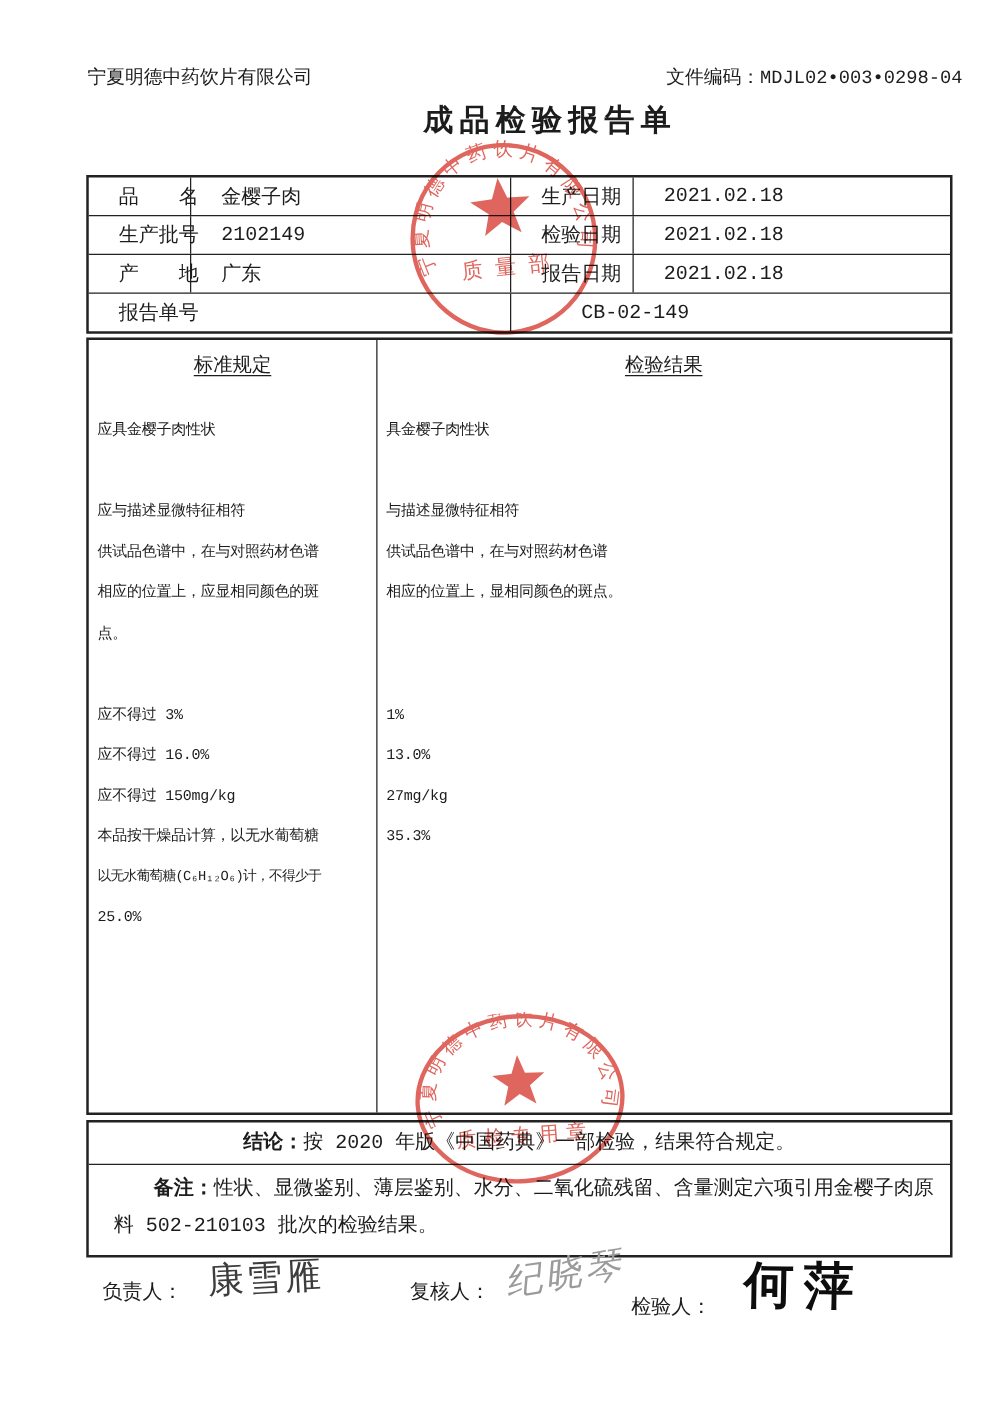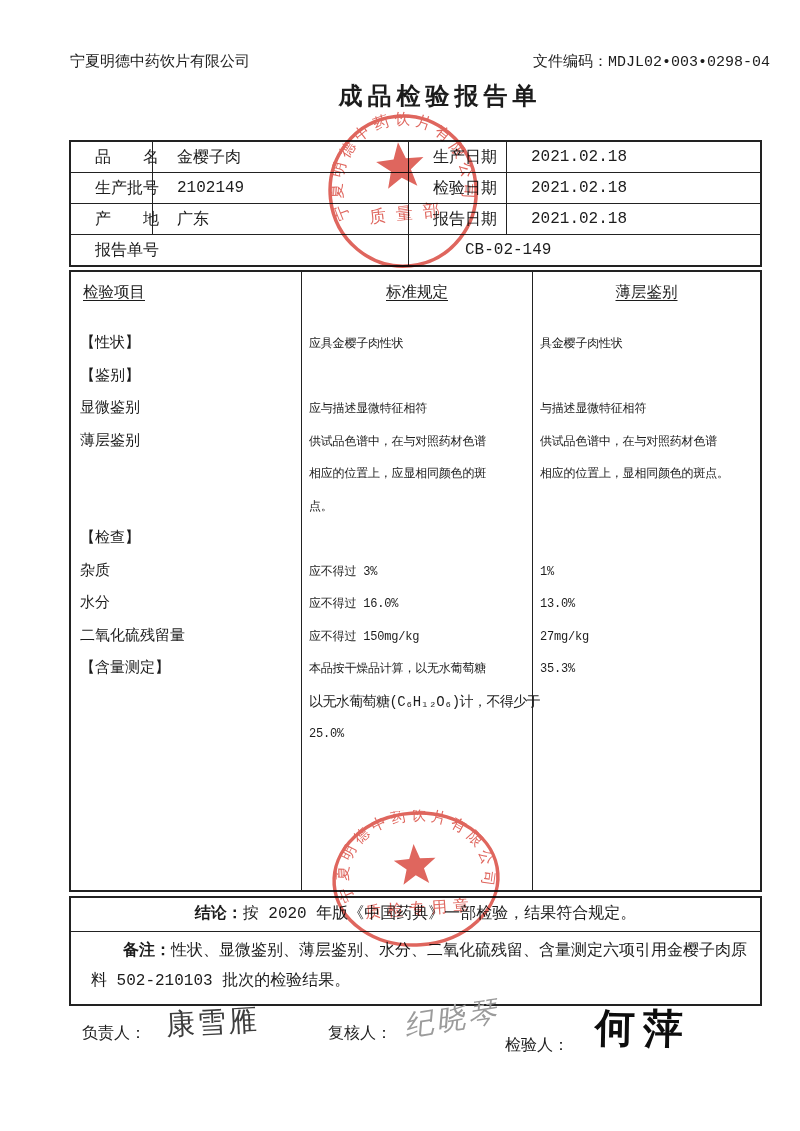--- a/index.html
+++ b/index.html
@@ -34,21 +34,21 @@
   .icol-standard { width:231px; }
   .icol-result { flex:1; border-right:none; }
   .icol-header { height:40px; box-sizing:border-box; padding-top:10px; font-size:15.5px; }
   .icol-items .icol-header { padding-left:12px; }
   .icol-standard .icol-header, .icol-result .icol-header { text-align:center; }
   .uhead { text-decoration:underline; text-underline-offset:3px; }
   .icol-body { padding-top:16px; }
   .iline { height:32.5px; line-height:32.5px; font-size:12px; letter-spacing:-0.2px;
            padding-left:7px; white-space:nowrap; }
   .icol-items .iline { font-size:15px; padding-left:9px; letter-spacing:0; }
-  .iline.tight { letter-spacing:-0.6px; font-size:14px; }
+  .iline.tight { letter-spacing:-0.6px; font-size:11px; }
 
   
   .concl-table { position:absolute; left:29px; top:896px; width:693px;
                  border:2px solid #222; box-sizing:border-box; }
   .row-conclusion { height:33px; line-height:33px; text-align:center; font-size:16px; }
   .row-remark { border-top:1px solid #222; padding:4px 10px 8px 20px;
                 font-size:16px; line-height:30px; }
   .row-remark p { margin:0; }
   .remark-p1 { text-indent:2em; }
   .bold { font-weight:bold; }
@@ -101,56 +101,40 @@
       <div class="cell c-label2">报告日期</div>
       <div class="cell c-value2">2021.02.18</div>
     </div>
     <div class="info-row">
       <div class="cell c-labelw">报告单号</div>
       <div class="cell c-valuew">CB-02-149</div>
     </div>
   </div>
 
   <div class="insp-table">
-    <div class="icol icol-items">
-      <div class="icol-header"><span class="uhead">检验项目</span></div>
-      <div class="icol-body">
-        <div class="iline">【性状】</div>
-        <div class="iline">【鉴别】</div>
-        <div class="iline">显微鉴别</div>
-        <div class="iline">薄层鉴别</div>
-        <div class="iline"></div>
-        <div class="iline"></div>
-        <div class="iline">【检查】</div>
-        <div class="iline">杂质</div>
-        <div class="iline">水分</div>
-        <div class="iline">二氧化硫残留量</div>
-        <div class="iline">【含量测定】</div>
-      </div>
-    </div>
     <div class="icol icol-standard">
       <div class="icol-header"><span class="uhead">标准规定</span></div>
       <div class="icol-body">
         <div class="iline">应具金樱子肉性状</div>
         <div class="iline"></div>
         <div class="iline">应与描述显微特征相符</div>
         <div class="iline">供试品色谱中，在与对照药材色谱</div>
         <div class="iline">相应的位置上，应显相同颜色的斑</div>
         <div class="iline">点。</div>
         <div class="iline"></div>
         <div class="iline">应不得过 3%</div>
         <div class="iline">应不得过 16.0%</div>
         <div class="iline">应不得过 150mg/kg</div>
         <div class="iline">本品按干燥品计算，以无水葡萄糖</div>
         <div class="iline tight">以无水葡萄糖(C₆H₁₂O₆)计，不得少于</div>
         <div class="iline">25.0%</div>
       </div>
     </div>
     <div class="icol icol-result">
-      <div class="icol-header"><span class="uhead">薄层鉴别</span></div>
+      <div class="icol-header"><span class="uhead">检验结果</span></div>
       <div class="icol-body">
         <div class="iline">具金樱子肉性状</div>
         <div class="iline"></div>
         <div class="iline">与描述显微特征相符</div>
         <div class="iline">供试品色谱中，在与对照药材色谱</div>
         <div class="iline">相应的位置上，显相同颜色的斑点。</div>
         <div class="iline"></div>
         <div class="iline"></div>
         <div class="iline">1%</div>
         <div class="iline">13.0%</div>

